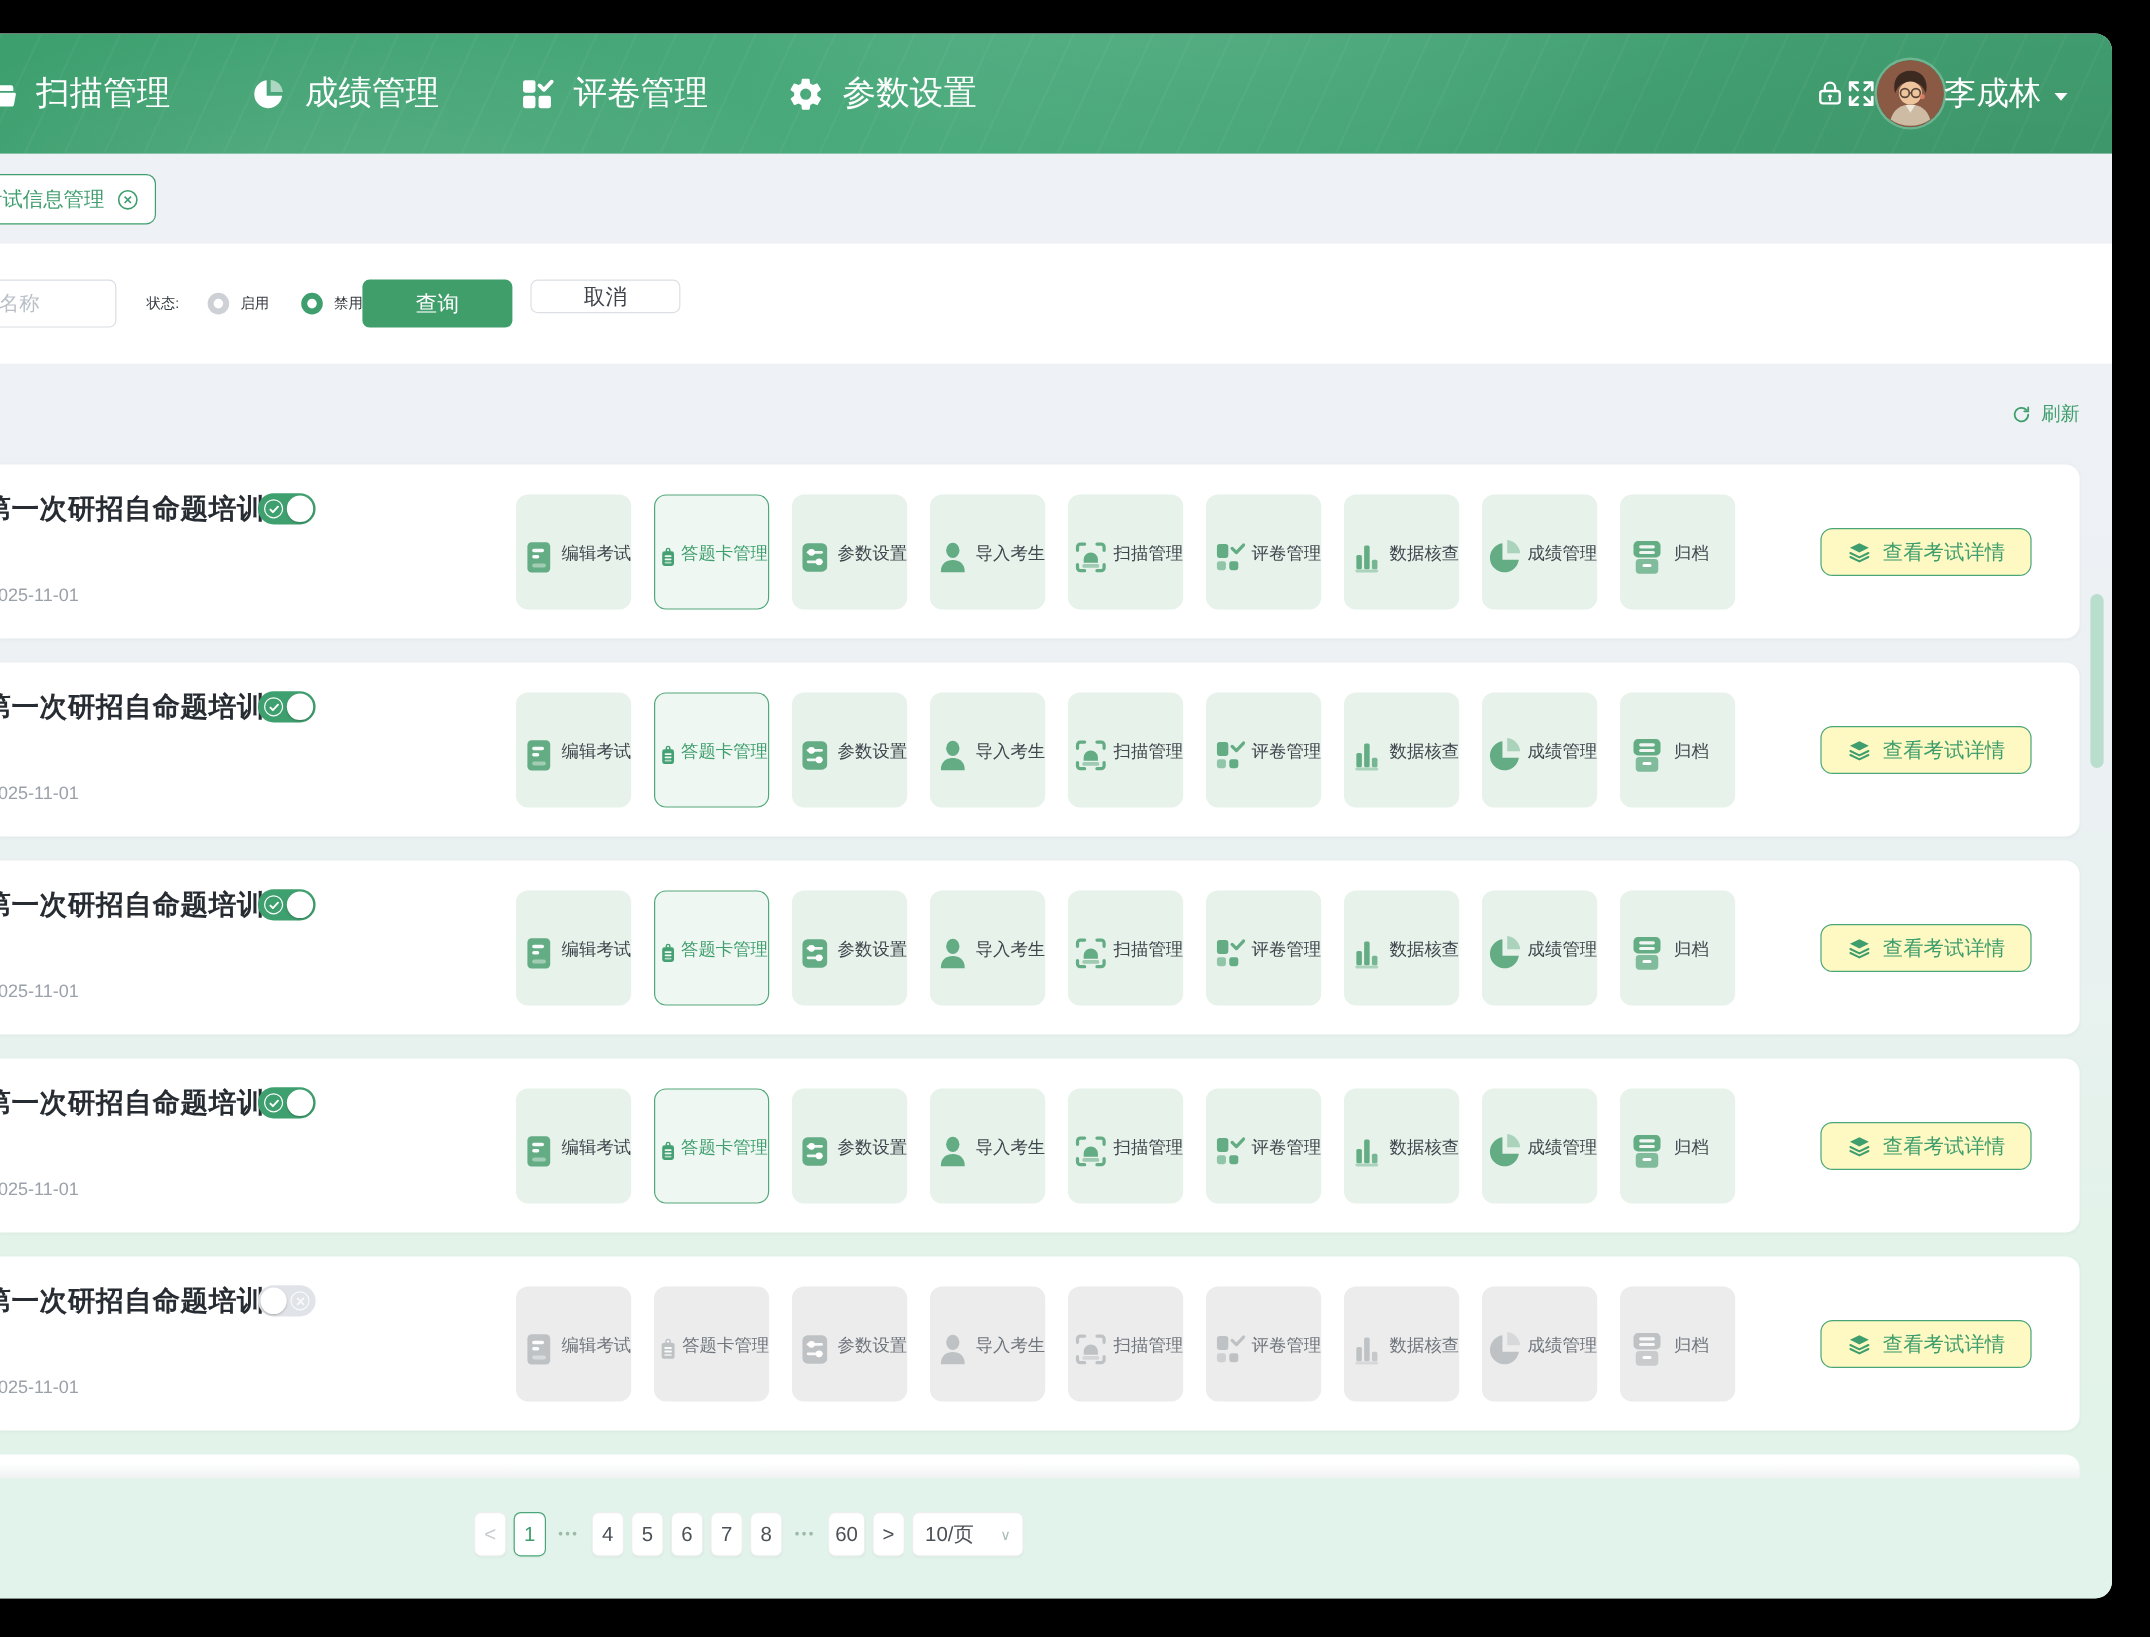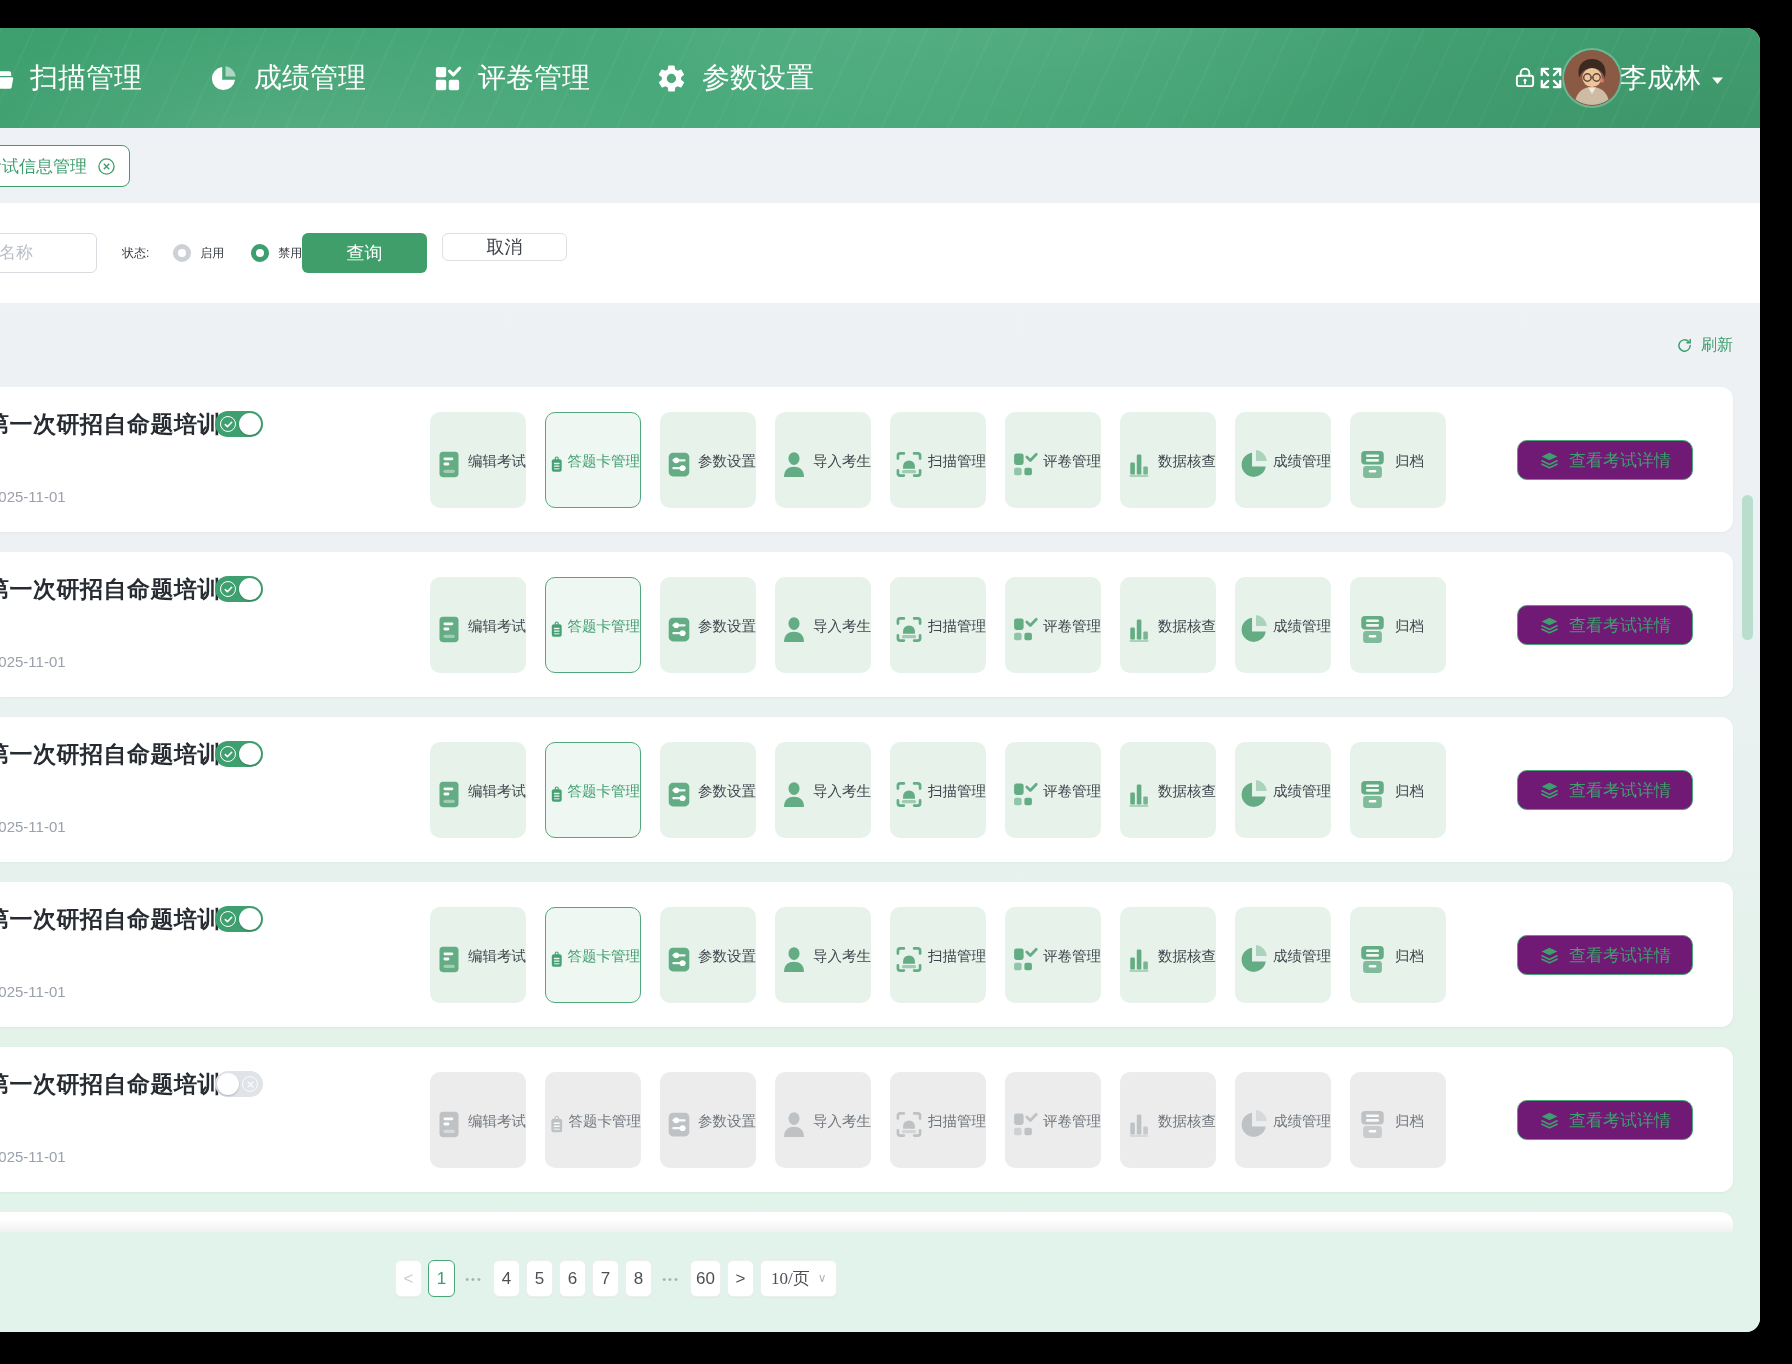--- a/index.html
+++ b/index.html
@@ -85,38 +85,38 @@
   .tile { width:96px; height:96px; border-radius:10px; background:#e6f2ea; color:#63ac84;
     display:flex; flex-direction:row; align-items:center; cursor:pointer; }
   .tile .ticon { width:45px; height:45px; margin-top:8px; display:inline-flex; }
   .tile .ticon svg { width:100%; height:100%; }
   .tile .t-label { font-size:14.5px; color:#40464d; margin-top:3px; white-space:nowrap; }
   .tile.sel { background:#eef7f2; border:1px solid #53a87b; color:#45a173; }
   .tile.sel .t-label { color:#3f9e6d; }
   .card.disabled .tile { background:#ececec; color:#bfc2c4; border:none; }
   .card.disabled .t-label { color:#70767d; }
   .btn-detail { position:absolute; left:1517px; top:53px; width:176px; height:40px;
-    border:1.5px solid #4aa678; border-radius:10px; background:#701a75; color:#3f9e6d;
+    border:1.5px solid #4aa678; border-radius:10px; background:#fef9c3; color:#3f9e6d;
     font-size:17px; display:flex; align-items:center; justify-content:center; gap:9px; cursor:pointer; }
   .btn-detail .dicon { width:21px; height:21px; display:inline-flex; }
 
   .partial-card { position:absolute; left:0; top:1184px; width:1733px; height:20px;
     background:linear-gradient(180deg,#ffffff 35%,#f0f1f1 100%); border-radius:0 12px 0 0; }
 
   
   .page-band { position:absolute; left:0; top:1204px; width:100%; height:100px; background:#e1f3ea; }
   .pager { position:absolute; left:395px; top:1232px; height:37px; display:flex;
     align-items:center; gap:6px; }
   .pbox { min-width:27px; height:37px; padding:0 5px; background:#fff; border:1px solid #edefee;
     border-radius:6px; display:flex; align-items:center; justify-content:center;
     font-size:17px; color:#4a5056; box-shadow:0 1px 1px rgba(0,0,0,.03); cursor:pointer; }
   .pbox.active { border-color:#4aa678; color:#3f9e6d; }
   .pbox.disabled { color:#c8ccd0; cursor:default; }
   .pdots { width:26px; text-align:center; color:#9db9aa; font-size:11px; letter-spacing:2px; }
-  .pbox.size { padding:0 10px; gap:8px;font-family:Liberation Serif, serif; }
+  .pbox.size { padding:0 10px; gap:22px; }
   .pbox.size .pcaret { color:#a9bdb2; font-size:12px; }
 
   .scroll-thumb { position:absolute; left:1742px; top:467px; width:11px; height:145px;
     border-radius:6px; background:#b9decd; cursor:pointer; }
 </style>
 </head>
 <body>
 
 <div class="win">
 

